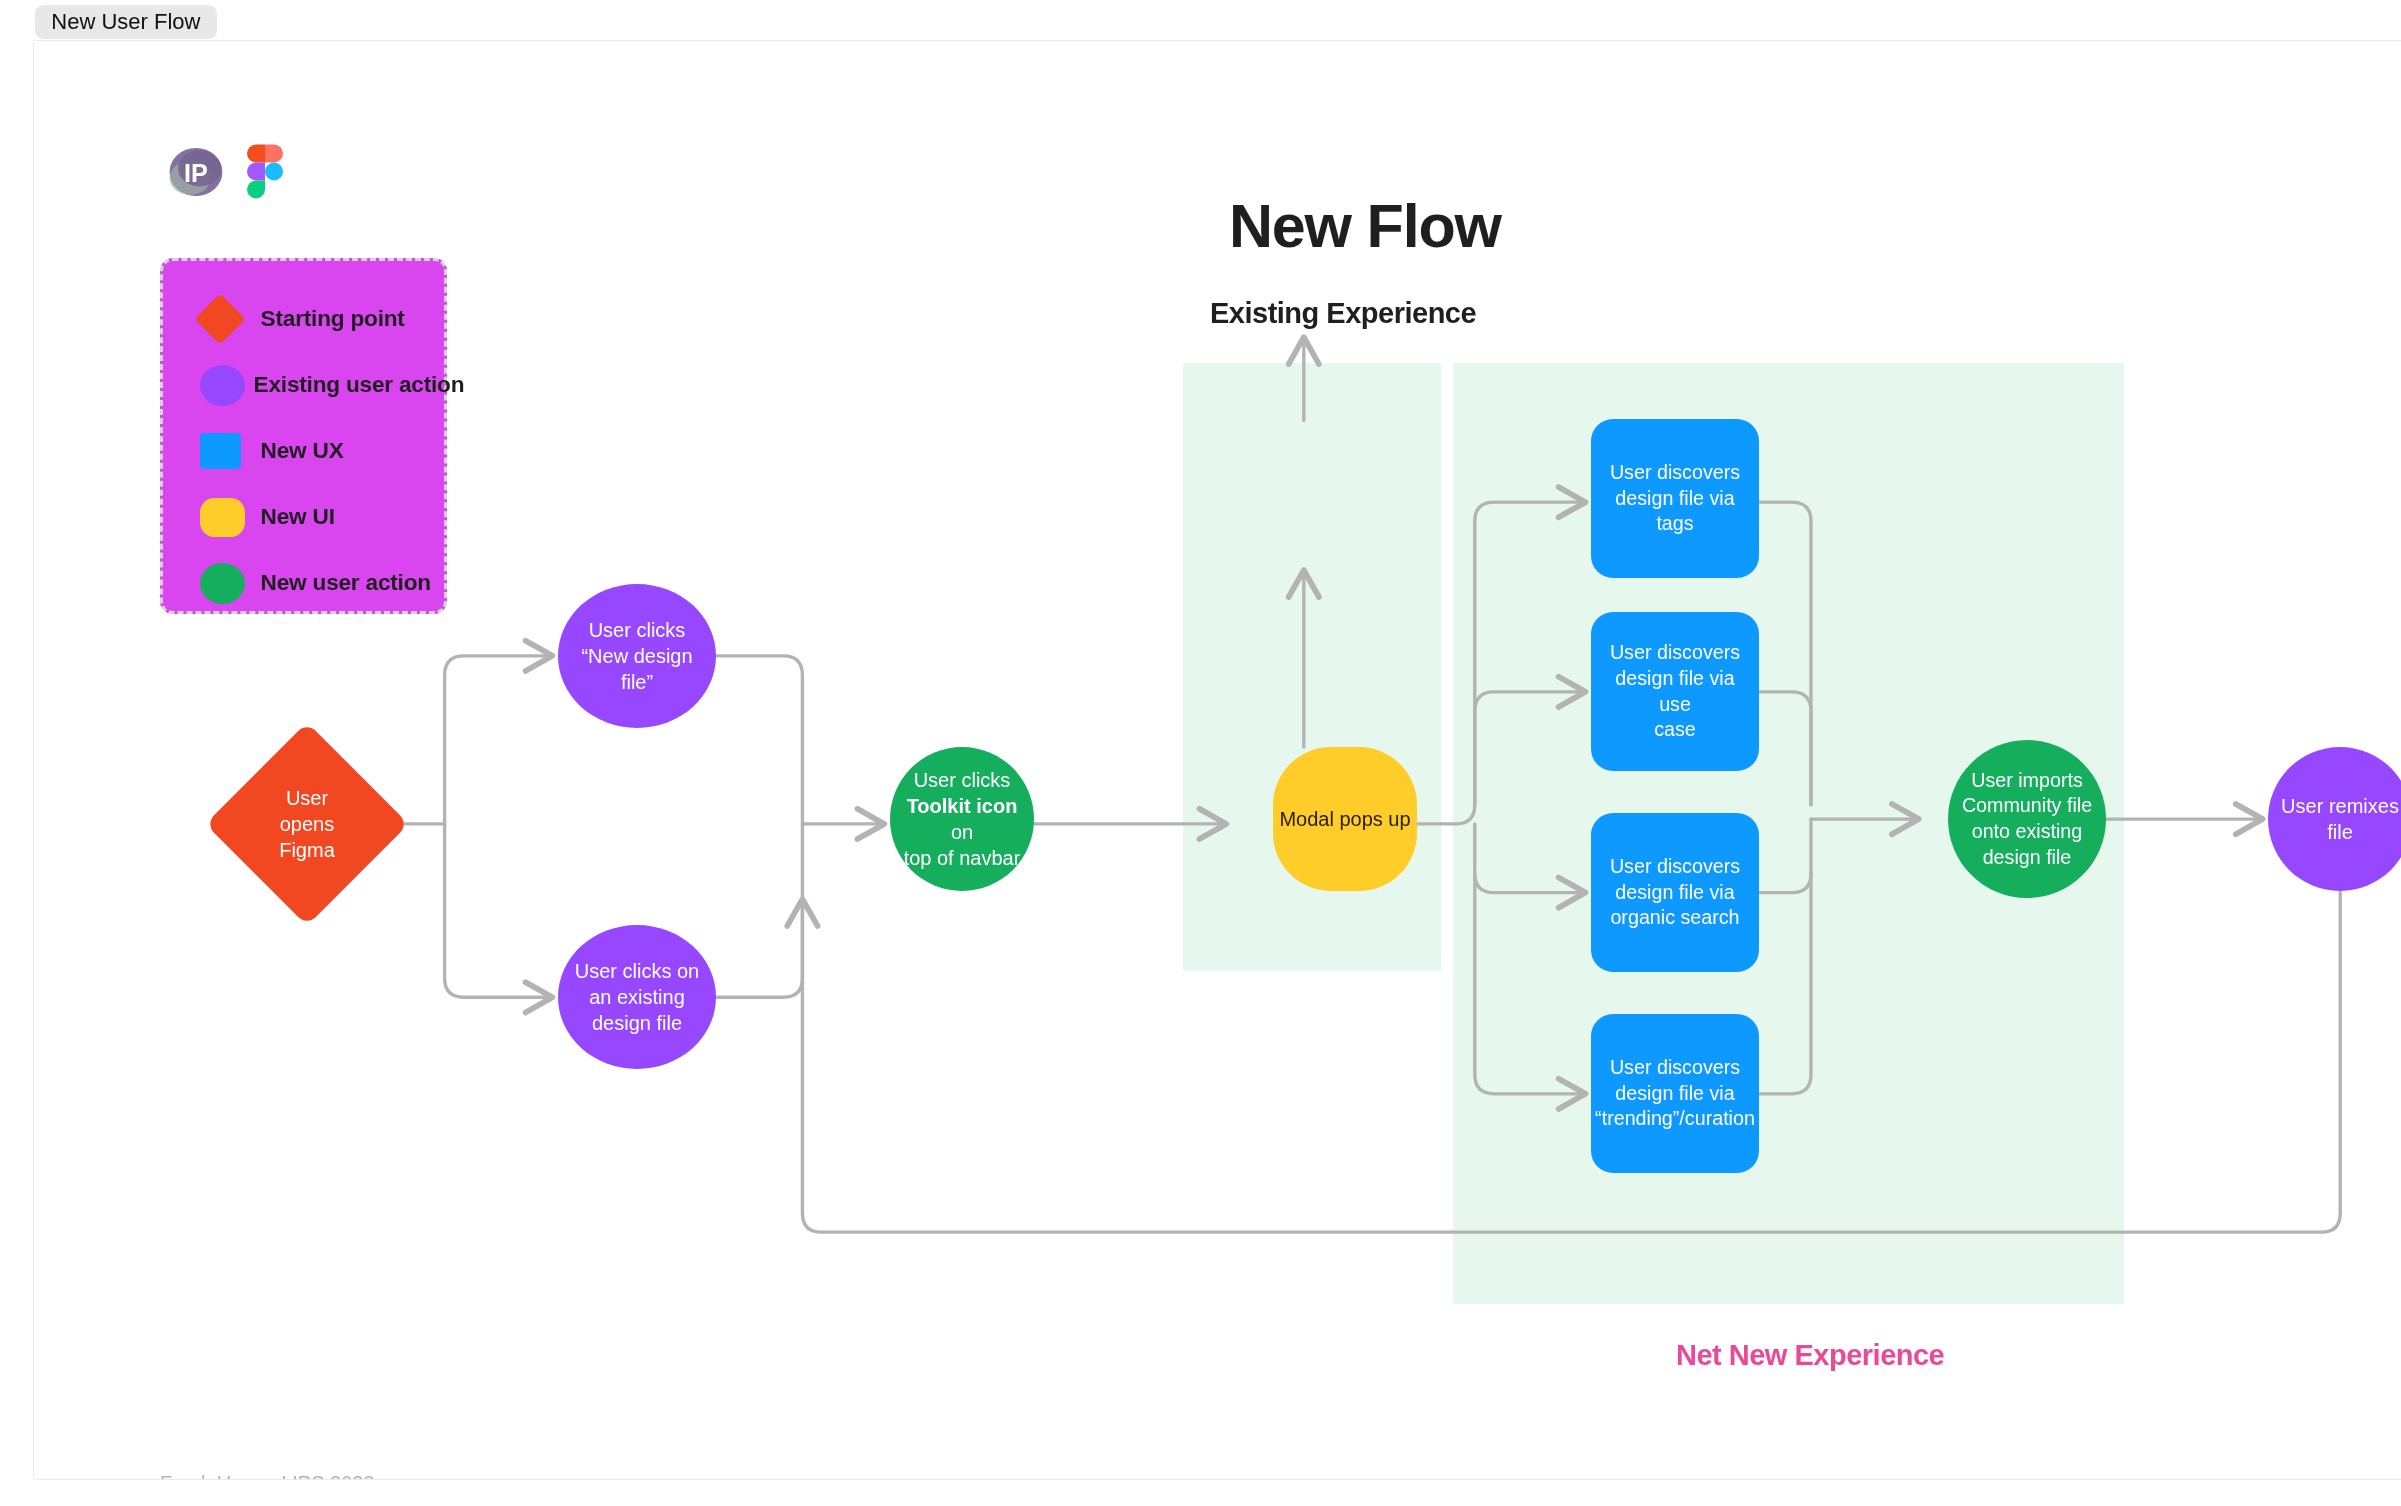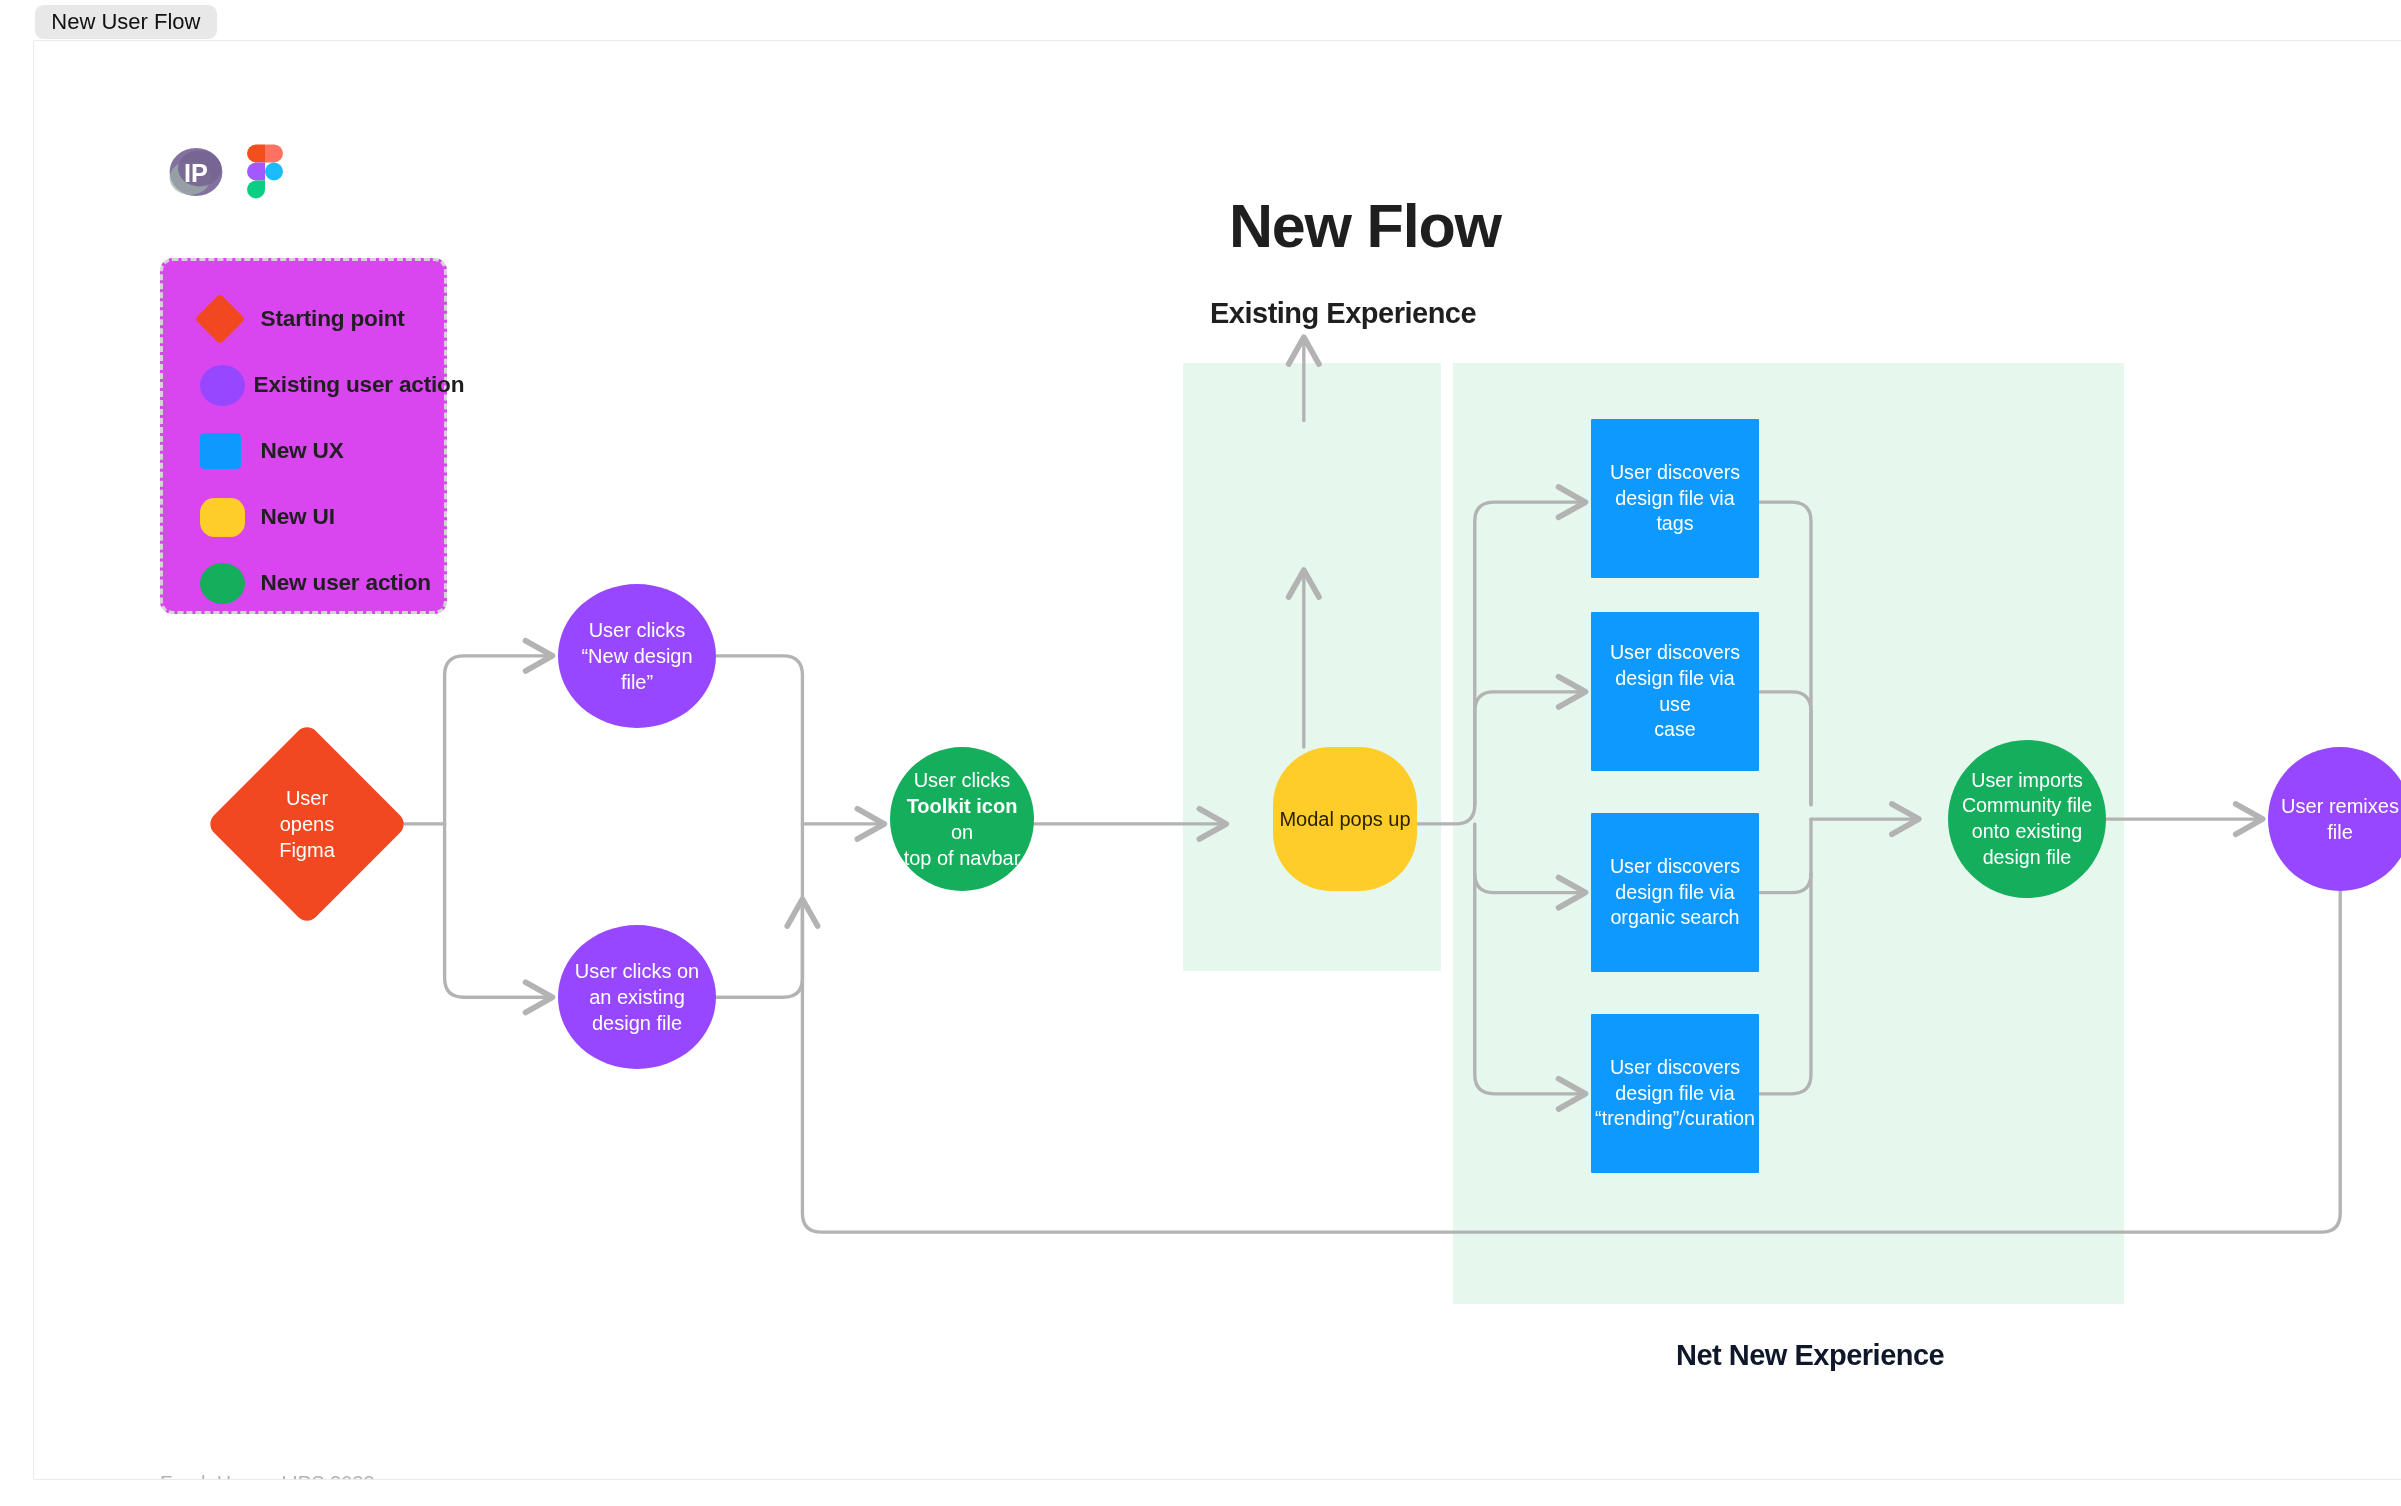--- a/index.html
+++ b/index.html
@@ -76,21 +76,21 @@
     font-size: 61px; font-weight: 700; color: #1f1f1f;
     letter-spacing: -1.2px; white-space: nowrap;
   }
   .zone-title-existing {
     position: absolute; left: 1176px; top: 256px;
     font-size: 29px; font-weight: 700; color: #1f1f1f;
     letter-spacing: -0.5px; white-space: nowrap;
   }
   .zone-title-netnew {
     position: absolute; left: 1642px; top: 1298px;
-    font-size: 29px; font-weight: 700; color: #0f172a;
+    font-size: 29px; font-weight: 700; color: #ec4899;
     letter-spacing: -0.5px; white-space: nowrap;
   }
 
   
   .zone-existing {
     position: absolute; left: 1149px; top: 322px;
     width: 258px; height: 608px; background: #e6f8ee;
   }
   .zone-netnew {
     position: absolute; left: 1419px; top: 322px;
@@ -112,21 +112,21 @@
   .node-text { display:block; }
 
   .n-diamond {
     width: 144px; height: 144px; background: #f24822;
     border-radius: 12.5px; transform: rotate(45deg);
   }
   .n-diamond .node-inner { transform: rotate(-45deg); width: 120px; }
 
   .n-circle-purple { background: #9747ff; border-radius: 50%; }
   .n-circle-green  { background: #14ae5c; border-radius: 50%; }
-  .n-rect-blue     { background: #0d99ff; border-radius: 1px; }
+  .n-rect-blue     { background: #0d99ff; border-radius: 22px; }
   .n-rounded-yellow{ background: #ffcd29; border-radius: 58px; color: #2b2000; }
 
   
   #node-start       { left: 201px;  top: 711px; }
   #node-new-design  { left: 524px; top: 543px; width: 158px; height: 144px; }
   #node-existing    { left: 524px; top: 884px; width: 158px; height: 144px; }
   #node-toolkit     { left: 856px; top: 706px; width: 144px; height: 144px; }
   #node-community   { left: 1198px; top: 379px;  width: 144px; height: 144px; }
   #node-modal       { left: 1239px; top: 706px; width: 144px; height: 144px; }
   #node-tags        { left: 1557px; top: 378px;  width: 168px; height: 159px; }

